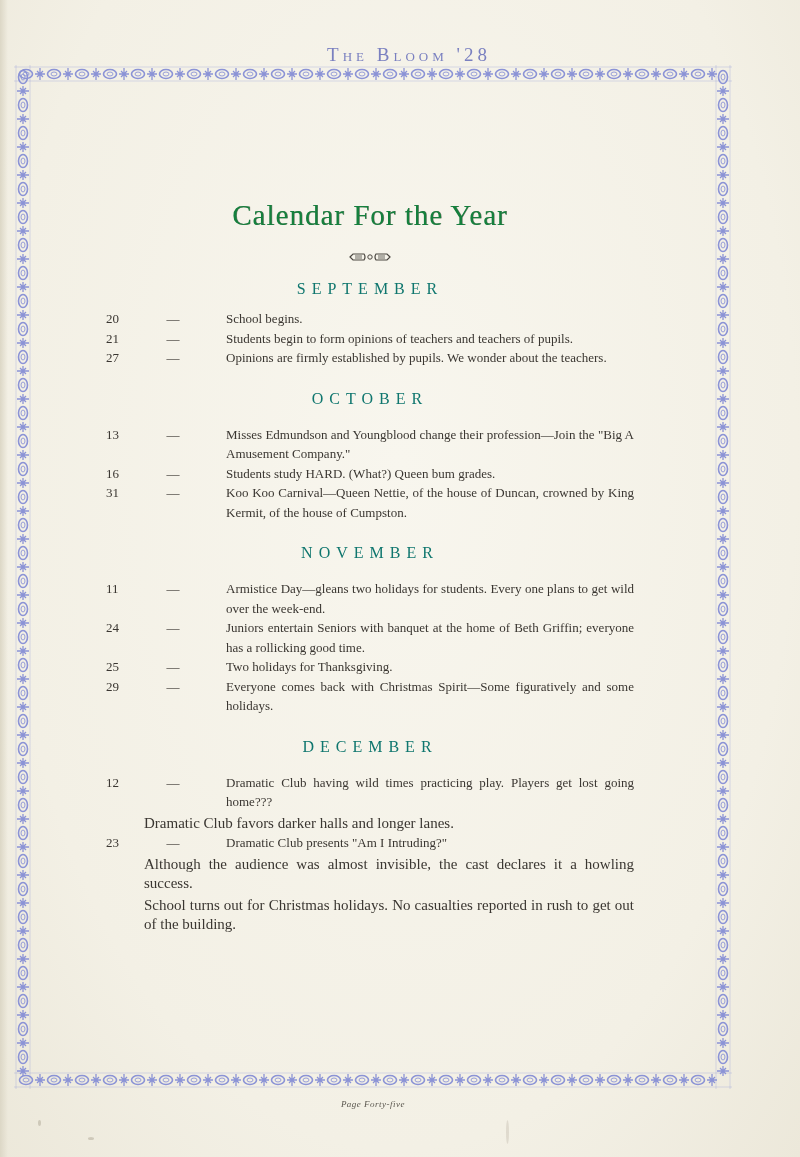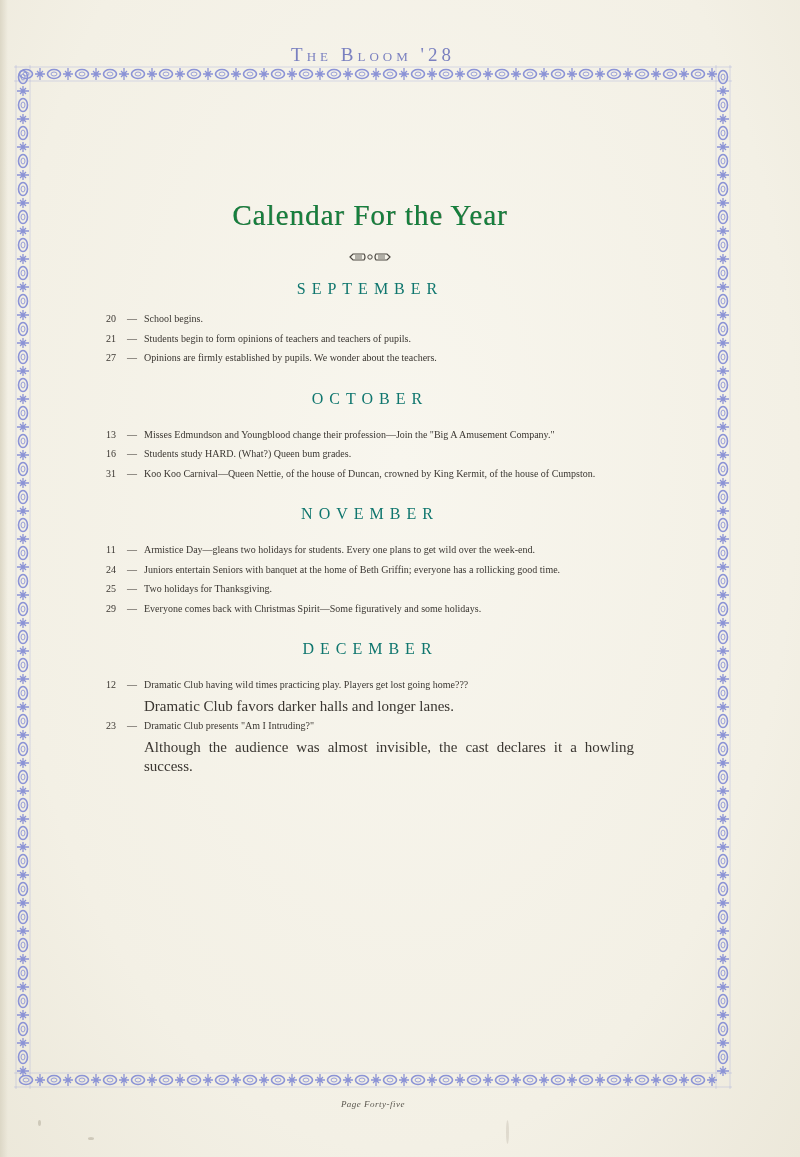--- a/index.html
+++ b/index.html
@@ -30,20 +30,21 @@
     .header-title {
       position: absolute;
       top: 44px;
       left: 0;
       width: 746px;
       text-align: center;
       font-size: 19px;
       letter-spacing: 4px;
       color: #7a80c0;
       font-variant: small-caps;
+      padding-left: 36px;
     }
     
     .border-band {
       position: absolute;
       color: #8b93d6;
     }
     .border-band svg { display: block; }
     .border-top { left: 14px; top: 65px; width: 718px; height: 18px; }
     .border-bottom { left: 14px; top: 1071px; width: 718px; height: 18px; }
     .border-left { left: 14px; top: 65px; width: 18px; height: 1024px; }
@@ -83,23 +84,24 @@
     .month.sep { margin-top: 16px; }
     .month.oct { margin-top: 22px; }
     .month.nov { margin-top: 22px; }
     .month.dec { margin-top: 22px; }
     .entries {
       margin-top: 11px;
     }
     .entries.after-month-gap { margin-top: 17px; }
     .entry {
       display: flex;
-      font-size: 10px;
+      font-size: 13px;
       line-height: 19.5px;
       text-align: justify;
+      gap: 41px;
     }
     .entry .day {
       width: 14px;
       flex: none;
       white-space: nowrap;
     }
     .entry .dash {
       flex: none;
       width: 24px;
       white-space: nowrap;
@@ -622,20 +624,21 @@
         <span class="dash">—</span>
         <span class="text">Dramatic Club having wild times practicing play.  Players get lost going home???</span>
     </div>
     <div class="continuation">Dramatic Club favors darker halls and longer lanes.</div>
     <div class="entry">
       <span class="day">23</span>
         <span class="dash">—</span>
         <span class="text">Dramatic Club presents "Am I Intruding?"</span>
     </div>
     <div class="continuation">Although the audience was almost invisible, the cast declares it a howling success.</div>
+    <div class="continuation">School turns out for Christmas holidays.  No casualties reported in rush to get out of the building.</div>
   </div>
 </div>
 
 <div class="footer">Page Forty-five</div>
 
 <div class="stain" style="left:38px;top:1120px;width:3px;height:6px;"></div>
 <div class="stain" style="left:88px;top:1137px;width:6px;height:3px;"></div>
 <div class="stain" style="left:506px;top:1120px;width:3px;height:24px;opacity:0.35;"></div>
 
 </body></html>

